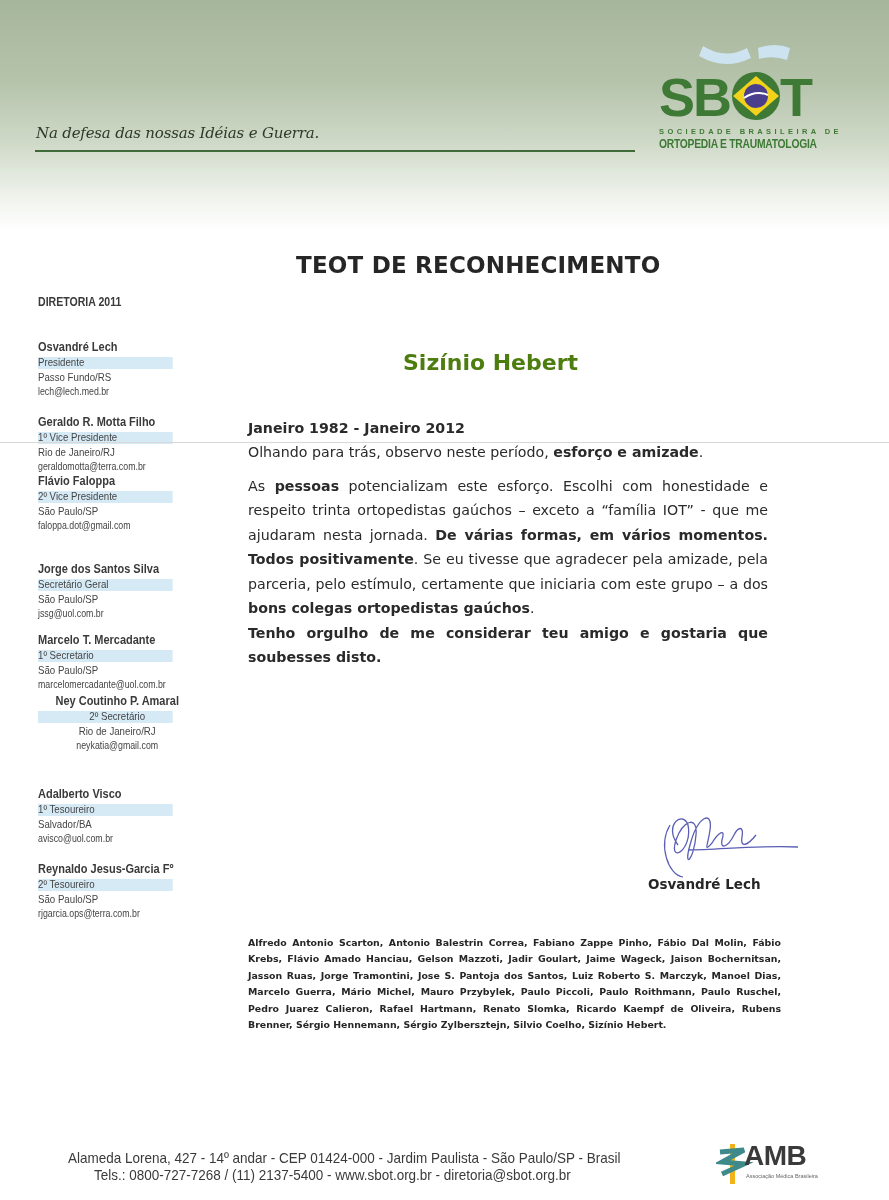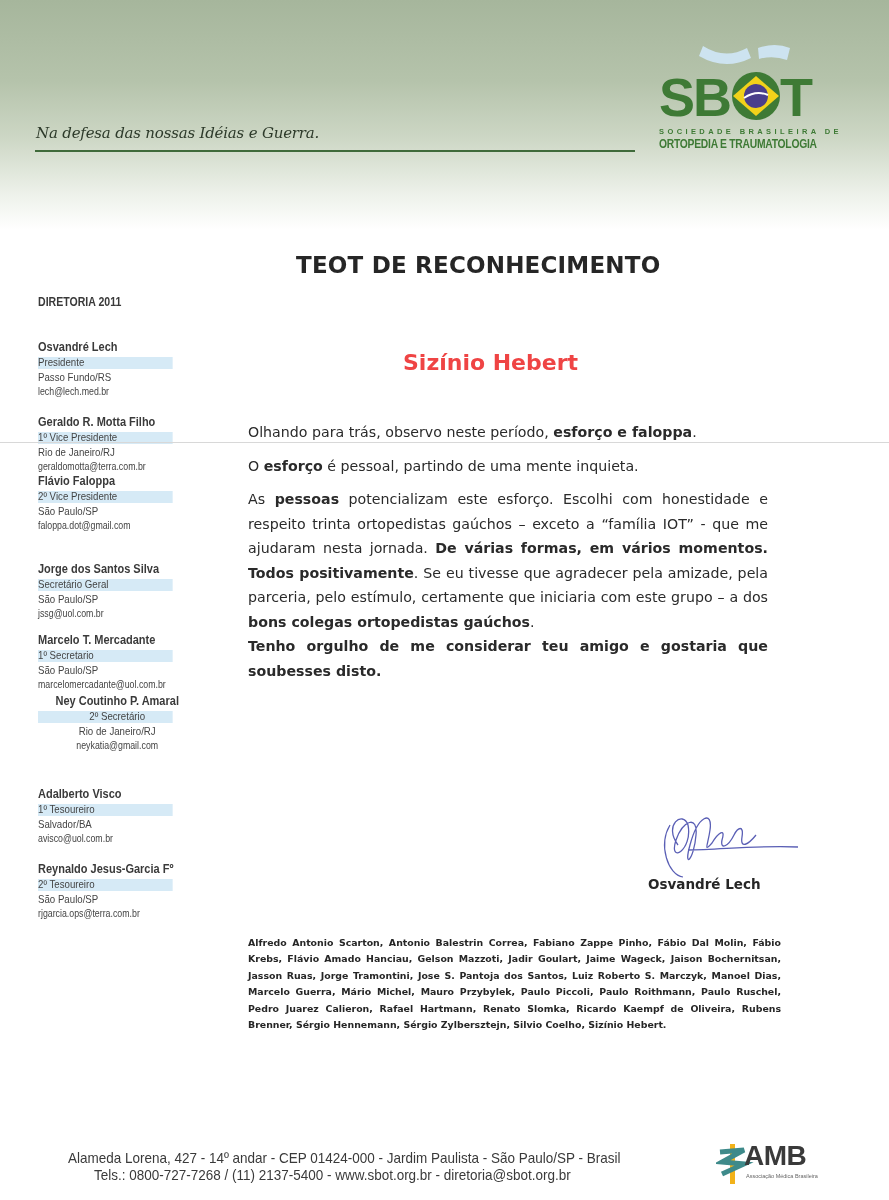--- a/index.html
+++ b/index.html
@@ -10,21 +10,21 @@
   .slogan { position:absolute; left:36px; top:124px; font-family:"DejaVu Serif", serif; font-style:italic;
     font-size:15px; color:#2d3a2a; letter-spacing:-0.2px; }
   .slogan-rule { position:absolute; left:35px; top:150px; width:600px; height:2px; background:#3f6a3a; }
   .logo { position:absolute; left:655px; top:38px; width:200px; height:120px; }
   .logo svg { display:block; }
   .logo-sub1 { position:absolute; left:659px; top:127px; font-size:7.5px; letter-spacing:3.4px; color:#3e7a35; font-family:"Liberation Sans", sans-serif; font-weight:bold; white-space:nowrap;}
   .logo-sub2 { position:absolute; left:659px; top:137px; font-size:12px; color:#3e7a35; font-family:"Liberation Sans", sans-serif; font-weight:bold; letter-spacing:-0.3px; white-space:nowrap; transform:scaleX(0.86); transform-origin:left;}
 
   .doc-title { position:absolute; left:0; width:889px; top:252px; text-align:left; padding-left:296px; box-sizing:border-box;
     font-family:"DejaVu Sans", sans-serif; font-weight:bold; font-size:23px; color:#262626; letter-spacing:0.2px; }
-  .honoree { position:absolute; left:403px; top:350px; font-weight:bold; font-size:22px; color:#ef4444; }
+  .honoree { position:absolute; left:403px; top:350px; font-weight:bold; font-size:22px; color:#4d7c0f; }
 
   .sidebar { position:absolute; left:38px; top:295px; width:180px; font-family:"Liberation Sans", sans-serif; }
   .sb-heading { font-weight:bold; font-size:12px; color:#3a3a3a; transform:scaleX(0.88); transform-origin:left; white-space:nowrap; }
   .member { position:absolute; left:0; width:180px; }
   .m-name { font-weight:bold; font-size:12.5px; color:#3a3a3a; transform:scaleX(0.88); transform-origin:left; white-space:nowrap; height:16px; }
   .m-role { font-size:11px; color:#444; height:15px; position:relative; white-space:nowrap; transform:scaleX(0.88); transform-origin:left; }
   .m-role-bar { position:absolute; left:0; top:1px; width:153px; height:12px; background:#d6eaf6; z-index:0; }
   .m-role span { position:relative; z-index:1; }
   .m-city { font-size:11px; color:#444; height:15px; white-space:nowrap; transform:scaleX(0.88); transform-origin:left; }
   .m-email { font-size:10px; color:#444; height:15px; white-space:nowrap; transform:scaleX(0.88); transform-origin:left; }
@@ -123,23 +123,23 @@
         <div class="m-role"><div class="m-role-bar"></div><span>2º Tesoureiro</span></div>
         <div class="m-city">São Paulo/SP</div>
         <div class="m-email">rjgarcia.ops@terra.com.br</div>
       </div>
     </div>
 </div>
 
 <div class="fold-line"></div>
 
 <div class="body">
+  <div class="period">Janeiro 1982 - Janeiro 2012</div>
   <div id="paras">
-      <p class="para"><span>Olhando para trás, observo neste período, </span><b>esforço e faloppa</b><span>.</span></p>
-      <p class="para"><span>O </span><b>esforço</b><span> é pessoal, partindo de uma mente inquieta.</span></p>
+      <p class="para"><span>Olhando para trás, observo neste período, </span><b>esforço e amizade</b><span>.</span></p>
       <p class="para"><span>As </span><b>pessoas</b><span> potencializam este esforço. Escolhi com honestidade e respeito trinta ortopedistas gaúchos – exceto a “família IOT” - que me ajudaram nesta jornada.  </span><b>De várias formas, em vários momentos. Todos positivamente</b><span>. Se eu tivesse que agradecer pela amizade, pela parceria, pelo estímulo, certamente que iniciaria com este grupo – a dos </span><b>bons colegas ortopedistas gaúchos</b><span>.</span><b></b><br><b>Tenho orgulho de me considerar teu amigo e gostaria que soubesses disto.</b></p>
     </div>
 </div>
 
 <svg class="signature" viewBox="0 0 160 75">
   <path d="M30 40 C15 20 35 5 40 20 C45 45 20 60 28 35 C35 15 50 10 48 30 C46 55 35 65 42 40 C50 10 65 5 62 25 C60 40 55 48 64 38 C70 28 78 22 74 35 C72 45 80 42 86 30 C90 22 96 20 94 32 C92 44 100 40 108 30 M40 45 C70 45 110 40 150 42" stroke="#5a5fb5" stroke-width="1.3" fill="none"></path>
   <path d="M22 20 C10 40 20 70 35 72" stroke="#5a5fb5" stroke-width="1.2" fill="none"></path>
 </svg>
 <div class="signer">Osvandré Lech</div>
 

